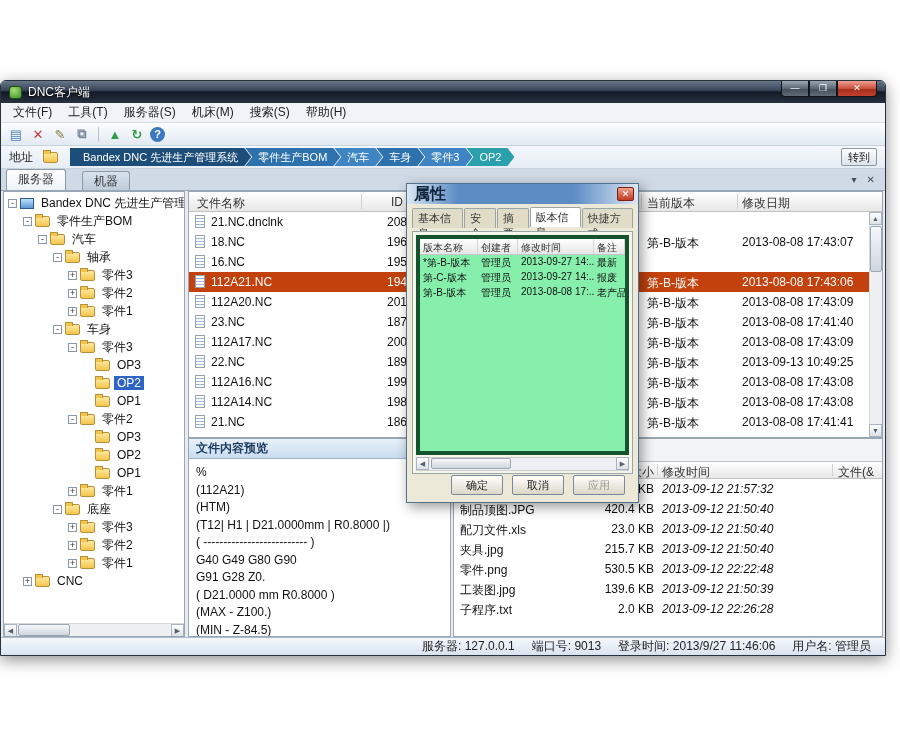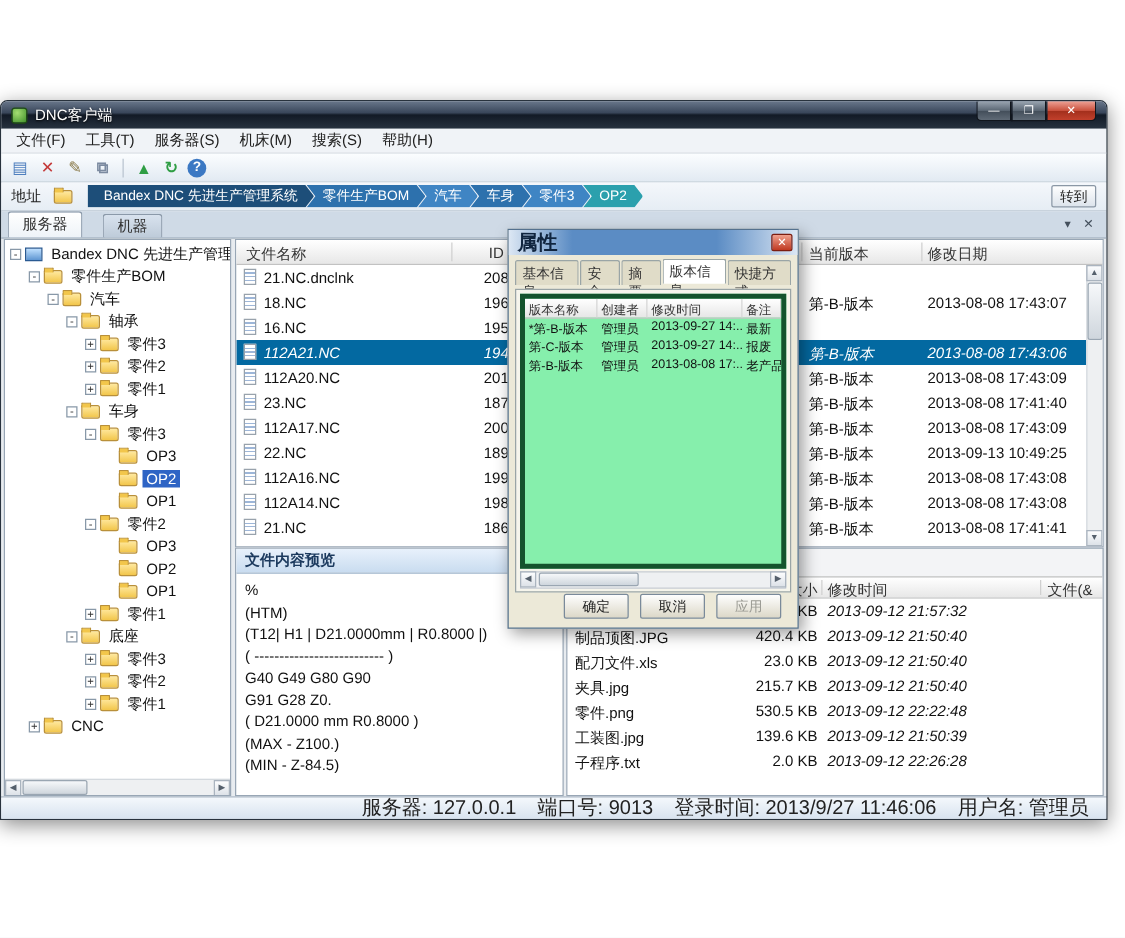--- a/index.html
+++ b/index.html
@@ -86,21 +86,21 @@
     border:1px solid #98a6b5; overflow:hidden; }
   .fl-header { position:absolute; top:0; left:0; right:0; height:20px;
     background:linear-gradient(#ffffff,#e7e7e7); border-bottom:1px solid #c2c2c2;
     font-size:12px; color:#333; }
   .fl-header span { position:absolute; top:3px; white-space:nowrap; }
   .fh-name { left:8px; } .fh-id { left:140px; width:74px; text-align:right; }
   .fh-ver { left:458px; } .fh-date { left:553px; }
   .fh-sep { position:absolute; top:2px; bottom:2px; width:1px; background:#d0d0d0; }
   .fl-rows { position:absolute; top:20px; left:0; right:13px; bottom:0; overflow:hidden; }
   .file-row { position:relative; height:20px; font-size:12px; color:#111; }
-  .file-row.selected { background:#0369a1; color:#fff;font-style:italic; }
+  .file-row.selected { background:#c2410c; color:#fff; }
   .file-row span { position:absolute; top:3px; white-space:nowrap; }
   .ci-name { left:22px; } .ci-id { left:140px; width:78px; text-align:right; }
   .ci-ver { left:458px; } .ci-date { left:553px; }
   .ico-page { position:absolute; left:6px; top:3px; width:10px; height:13px; background:#fff;
     border:1px solid #98a2ac;
     background-image:repeating-linear-gradient(#fff 0 2px,#9db6d8 2px 3px); }
 
   
   .sb-btn { position:absolute; width:13px; height:13px;
     background:linear-gradient(#fcfdfe,#dde2e8); border:1px solid #aab4bf;
@@ -129,21 +129,21 @@
   .ah-size { left:118px; width:82px; text-align:right; } .ah-time { left:208px; } .ah-file { left:384px; }
   .ah-sep { position:absolute; top:2px; bottom:2px; width:1px; background:#d0d0d0; }
   .at-rows { position:absolute; top:40px; left:0; right:0; bottom:0; background:#fff; }
   .at-row { position:relative; height:20px; font-size:12px; color:#111; }
   .at-row span { position:absolute; top:3px; white-space:nowrap; }
   .ar-name { left:6px; } .ar-size { left:118px; width:82px; text-align:right; } .ar-time { left:208px;font-style:italic; }
 
   .statusbar { position:absolute; left:0; right:0; bottom:0; height:18px;
     background:linear-gradient(#f4f8fc,#d8e3ef); border-top:1px solid #aebac8;
     display:flex; align-items:center; justify-content:flex-end; padding-right:14px;
-    font-size:16px; color:#222; }
+    font-size:12px; color:#222; }
   .status-seg { margin-left:17px; white-space:nowrap; }
 
   
   .dialog { position:absolute; left:405px; top:102px; width:233px; height:320px;
     background:#ece9d8; border:1px solid #54718e; box-shadow:3px 4px 12px rgba(0,0,0,.4); z-index:50; }
   .dlg-title { height:20px; display:flex; align-items:center; padding:0 4px 0 7px;
     background:linear-gradient(to right,#dce7f4 0%,#5b8cc4 22%,#5b8cc4 72%,#dce7f4 100%); }
   .dlg-title-text { font-size:16px; font-weight:bold; color:#10253f; }
   .dlg-close { margin-left:auto; width:17px; height:14px; border:1px solid #7c1d10; border-radius:2px;
     background:linear-gradient(#f0a18e,#c03a22); color:#fff; font-size:9px; line-height:12px; text-align:center; }
@@ -449,20 +449,21 @@
             <span class="sb-thumb" style="left:0;top:14px;width:12px;height:46px;"></span>
             <span class="sb-btn" style="left:-1px;bottom:0;">▼</span>
           </div>
         </div>
 
         <div class="bottom-area">
           <div class="preview-panel">
             <div class="preview-band">文件内容预览</div>
             <div class="preview-body">
                 <div class="pv-line">%</div>
+                <div class="pv-line">(112A21)</div>
                 <div class="pv-line">(HTM)</div>
                 <div class="pv-line">(T12| H1 | D21.0000mm | R0.8000 |)</div>
                 <div class="pv-line">( -------------------------- )</div>
                 <div class="pv-line">G40 G49 G80 G90</div>
                 <div class="pv-line">G91 G28 Z0.</div>
                 <div class="pv-line">( D21.0000 mm R0.8000 )</div>
                 <div class="pv-line">(MAX - Z100.)</div>
                 <div class="pv-line">(MIN - Z-84.5)</div>
               </div>
           </div>

